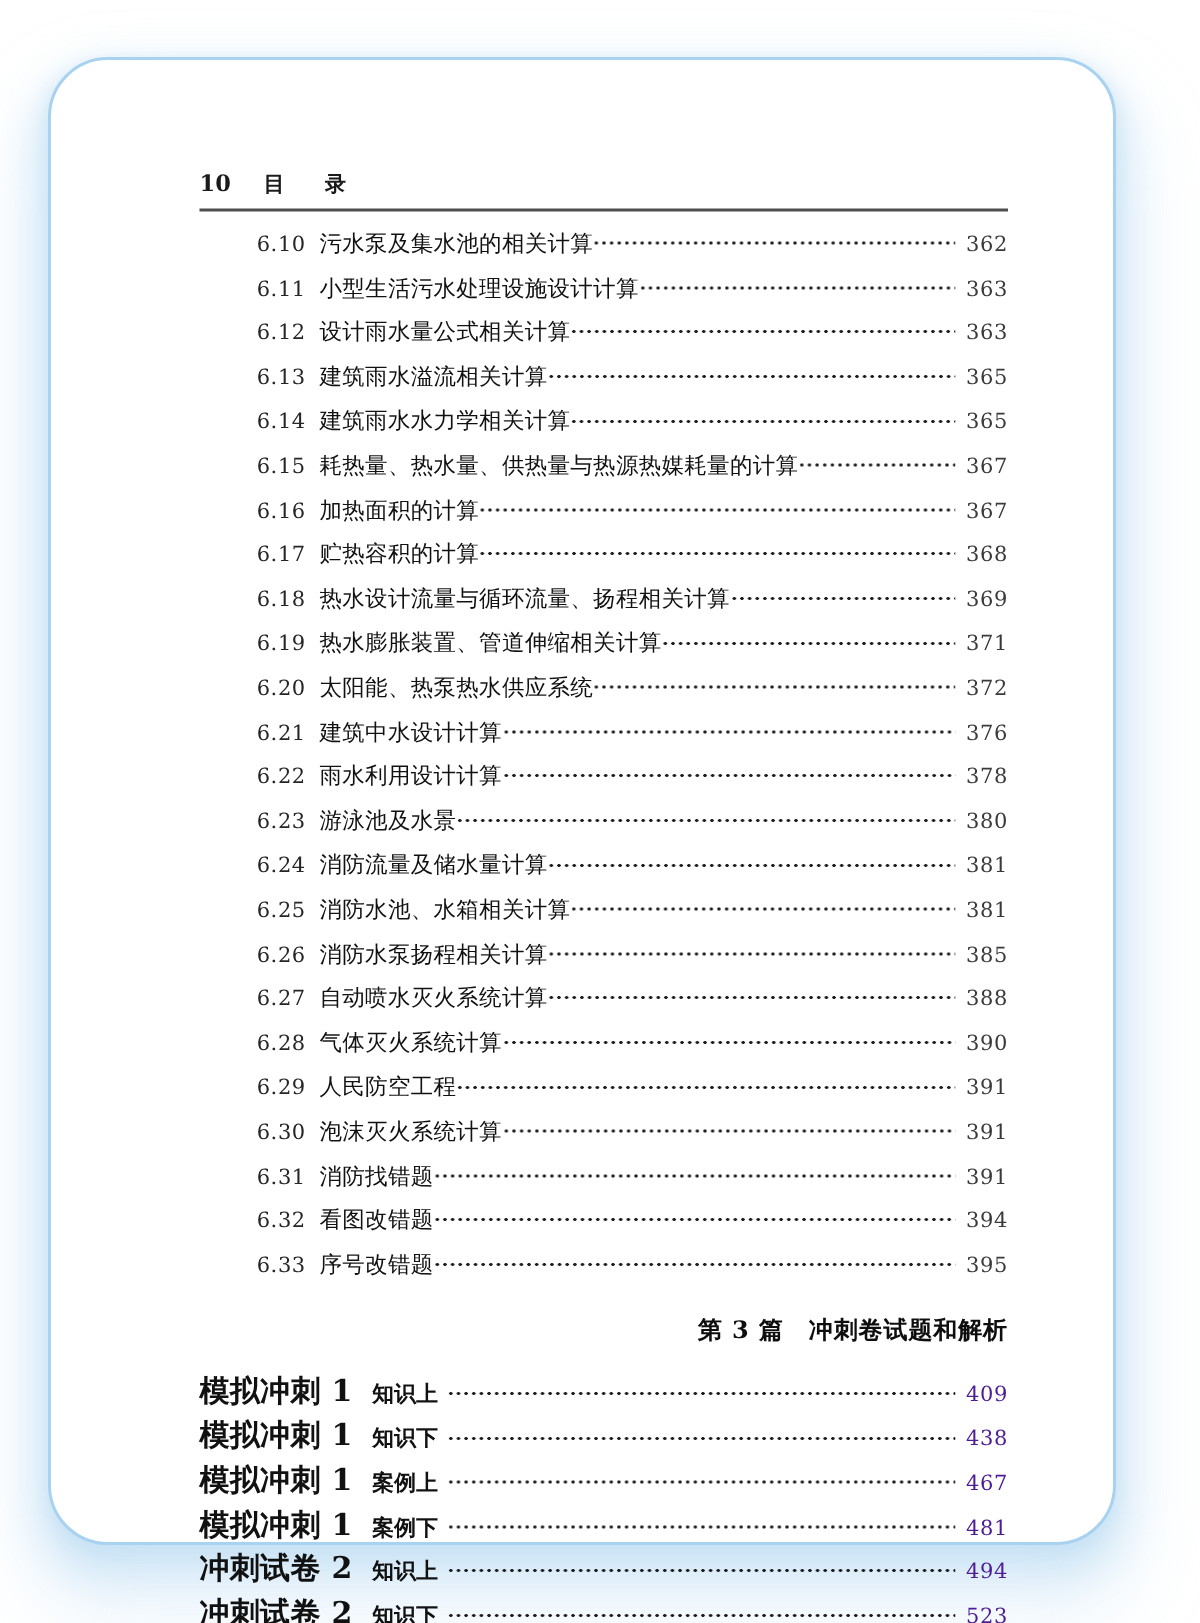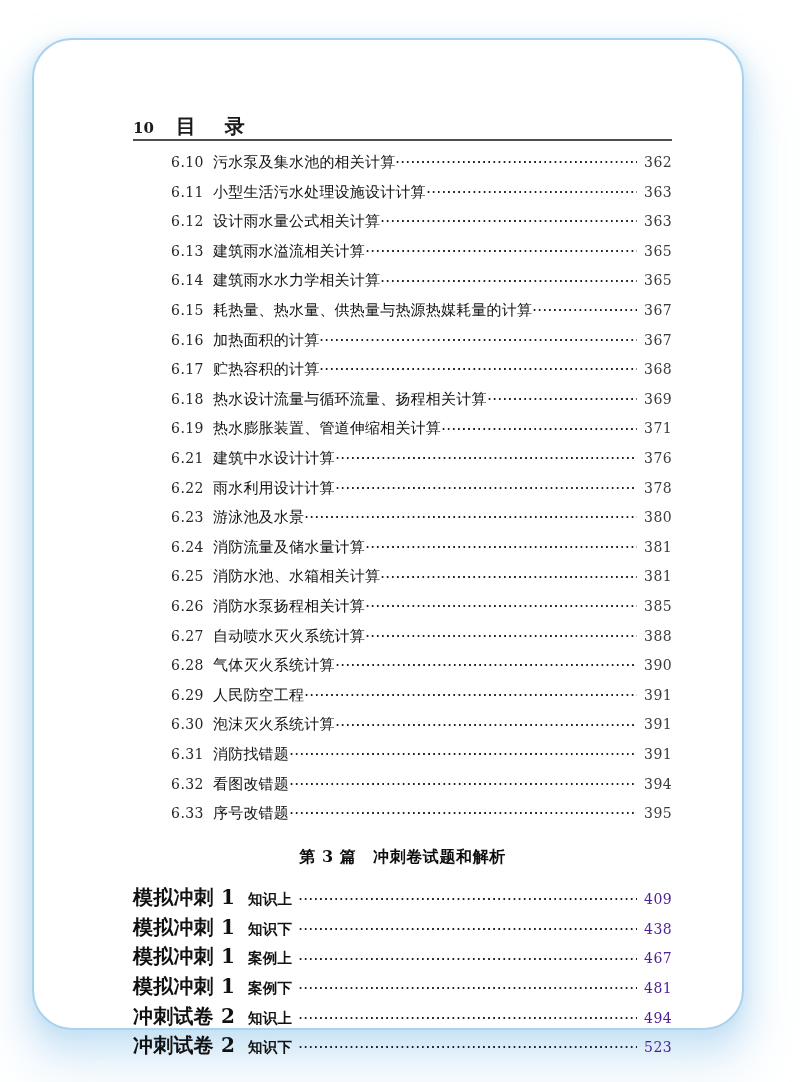--- a/index.html
+++ b/index.html
@@ -55,21 +55,21 @@
     height: 22px;
   }
   .rh-folio {
     font-weight: bold;
     font-size: 15px;
     color: #1a1a1a;
     letter-spacing: 0px;
   }
   .rh-title {
     font-weight: bold;
-    font-size: 20px;
+    font-size: 14px;
     color: #1a1a1a;
     margin-left: 22px;
     letter-spacing: 11px;
   }
   .head-rule {
     margin-top: 4px;
     width: 539px;
     height: 1.6px;
     background: #4f4f4f;
   }
@@ -121,21 +121,21 @@
   .toc-row .page {
     flex: 0 0 32px;
     text-align: right;
     font-size: 14px;
     color: #3a3a3a;
     letter-spacing: 0.4px;
   }
 
   
   .part-heading {
-    text-align: center;
+    text-align: right;
     font-weight: bold;
     font-size: 16px;
     color: #0e0e0e;
     margin-top: 14px;
     margin-bottom: 16px;
     letter-spacing: 0.6px;
   }
 
   
   .exam-list { margin-top: 0px; }
@@ -256,20 +256,26 @@
           <span class="leader"></span>
           <span class="page">369</span>
         </div>
         <div class="toc-row">
           <span class="num">6.19</span>
           <span class="label">热水膨胀装置、管道伸缩相关计算</span>
           <span class="leader"></span>
           <span class="page">371</span>
         </div>
         <div class="toc-row">
+          <span class="num">6.20</span>
+          <span class="label">太阳能、热泵热水供应系统</span>
+          <span class="leader"></span>
+          <span class="page">372</span>
+        </div>
+        <div class="toc-row">
           <span class="num">6.21</span>
           <span class="label">建筑中水设计计算</span>
           <span class="leader"></span>
           <span class="page">376</span>
         </div>
         <div class="toc-row">
           <span class="num">6.22</span>
           <span class="label">雨水利用设计计算</span>
           <span class="leader"></span>
           <span class="page">378</span>

